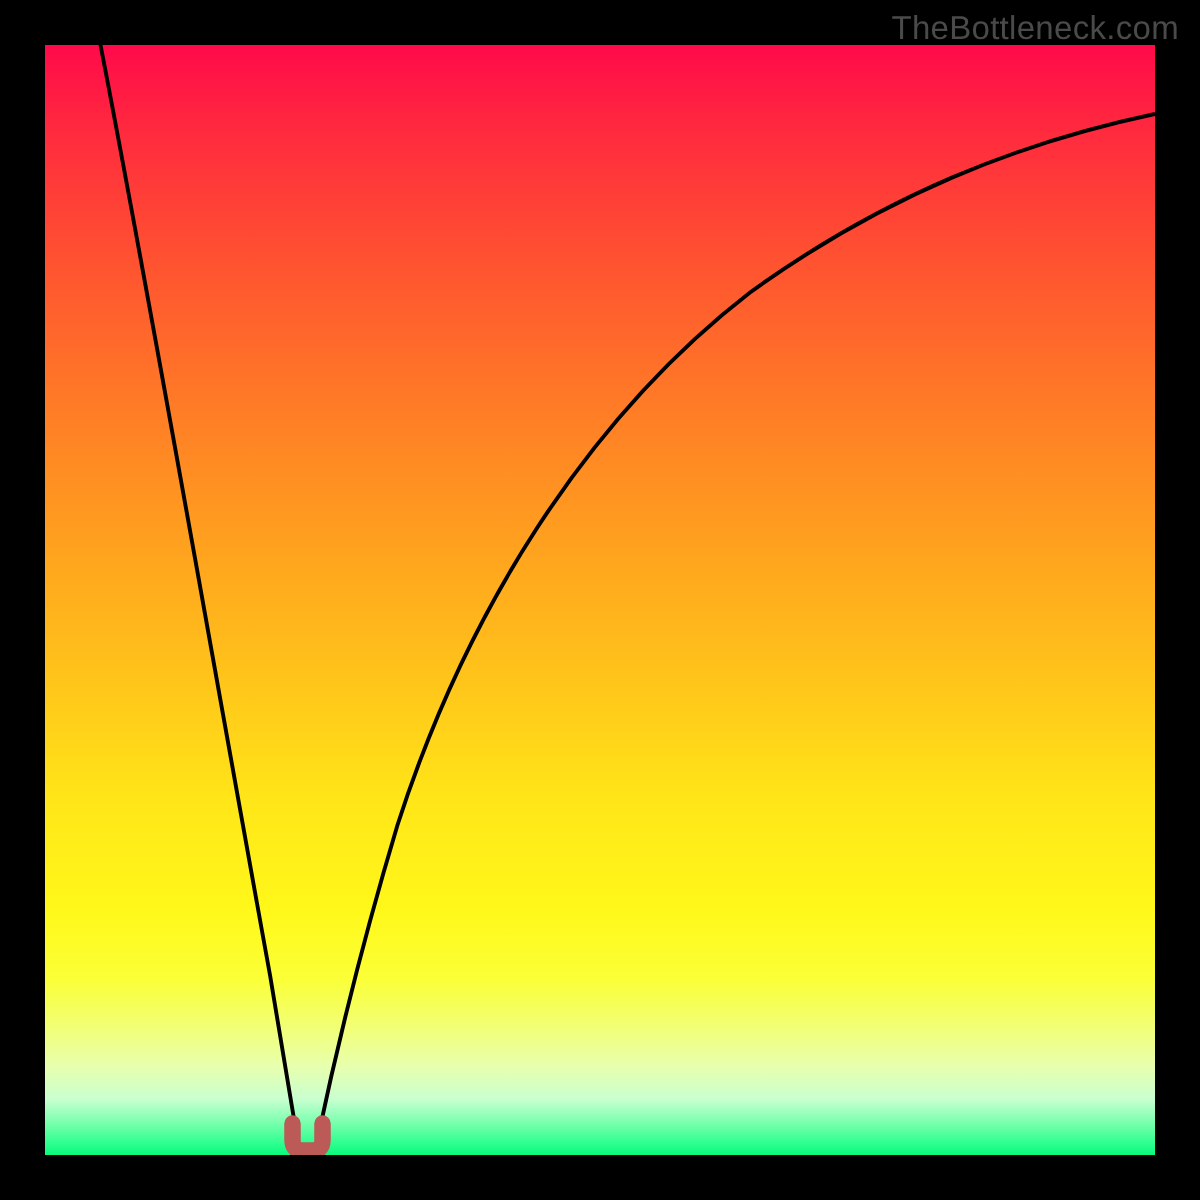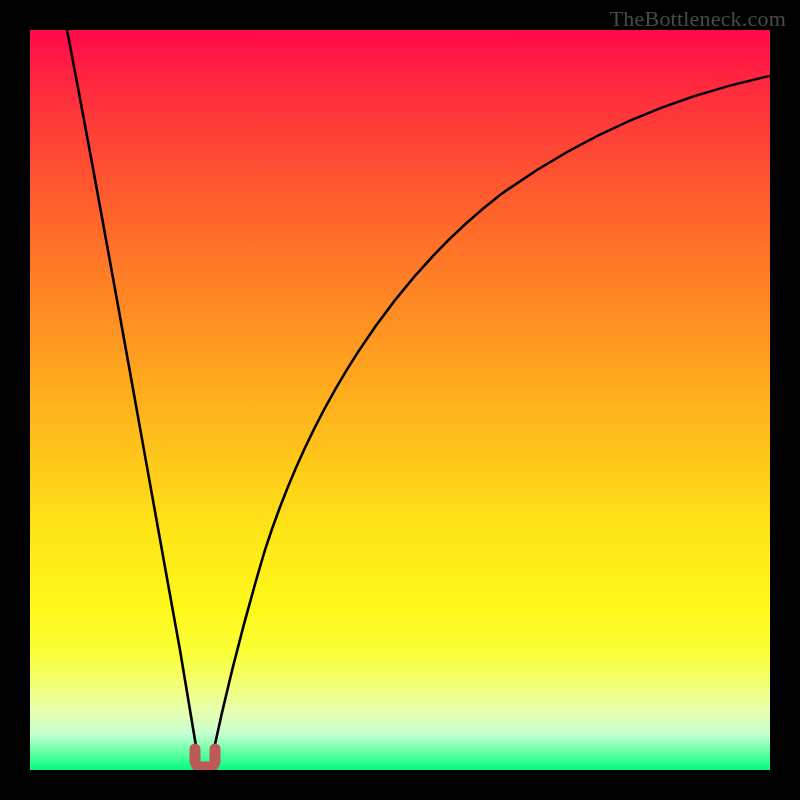--- a/index.html
+++ b/index.html
@@ -36,21 +36,20 @@
     );
   }
   .watermark {
     position: absolute;
     top: 6px;
     right: 14px;
     color: #4a4a4a;
     font-size: 22px;
     letter-spacing: 0.2px;
     font-weight: 500;
-    font-family: Liberation Serif, serif;
   }
   svg.curves {
     position: absolute;
     left: 30px;
     top: 30px;
     width: 740px;
     height: 740px;
   }
 </style>
 </head>

